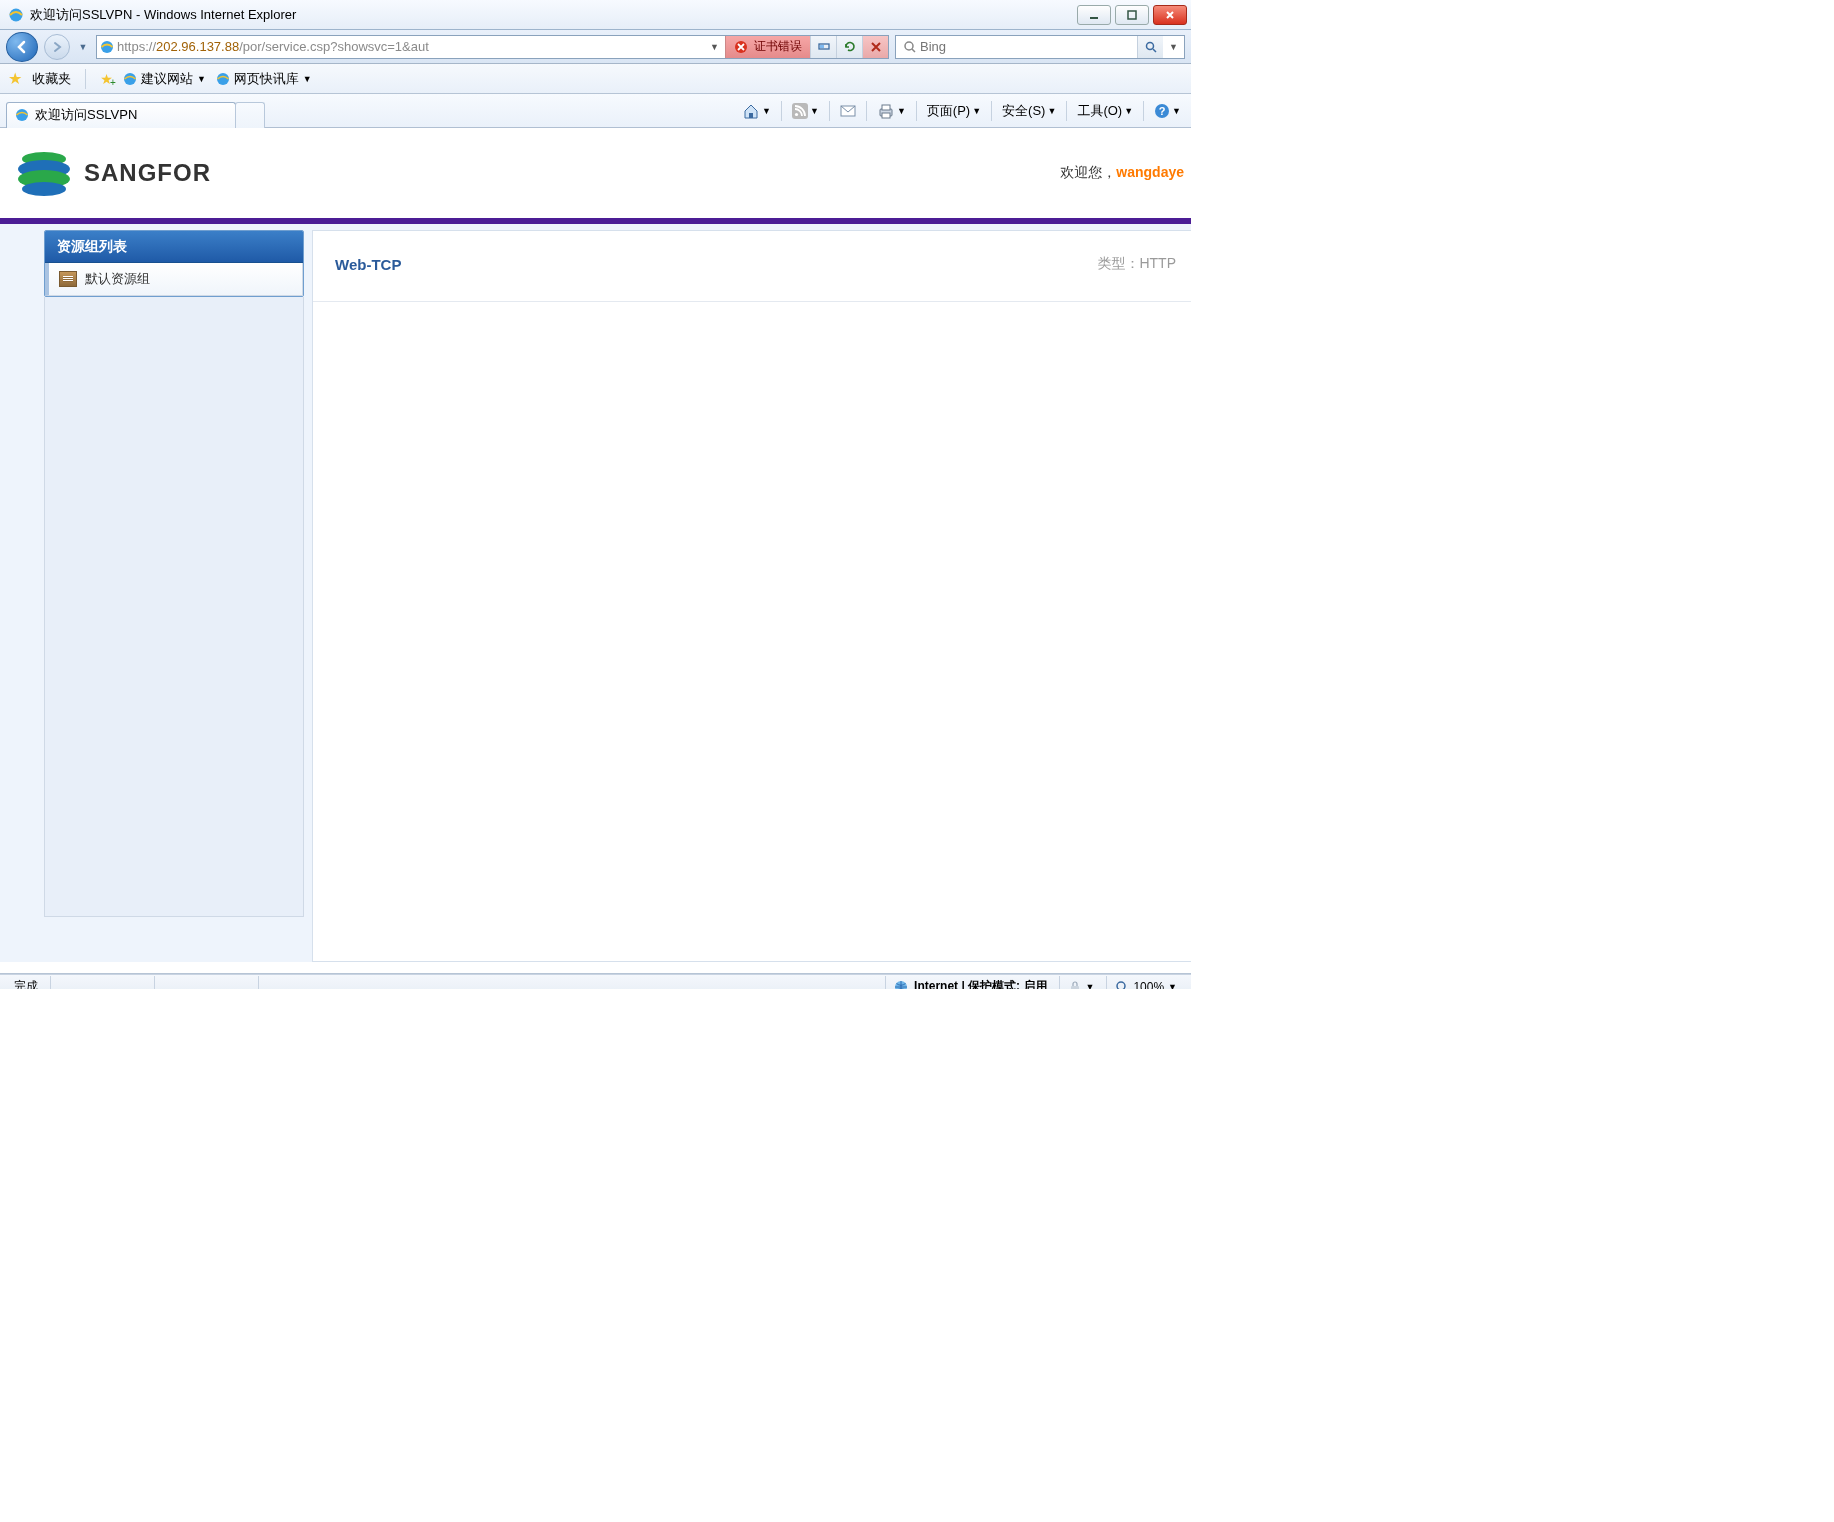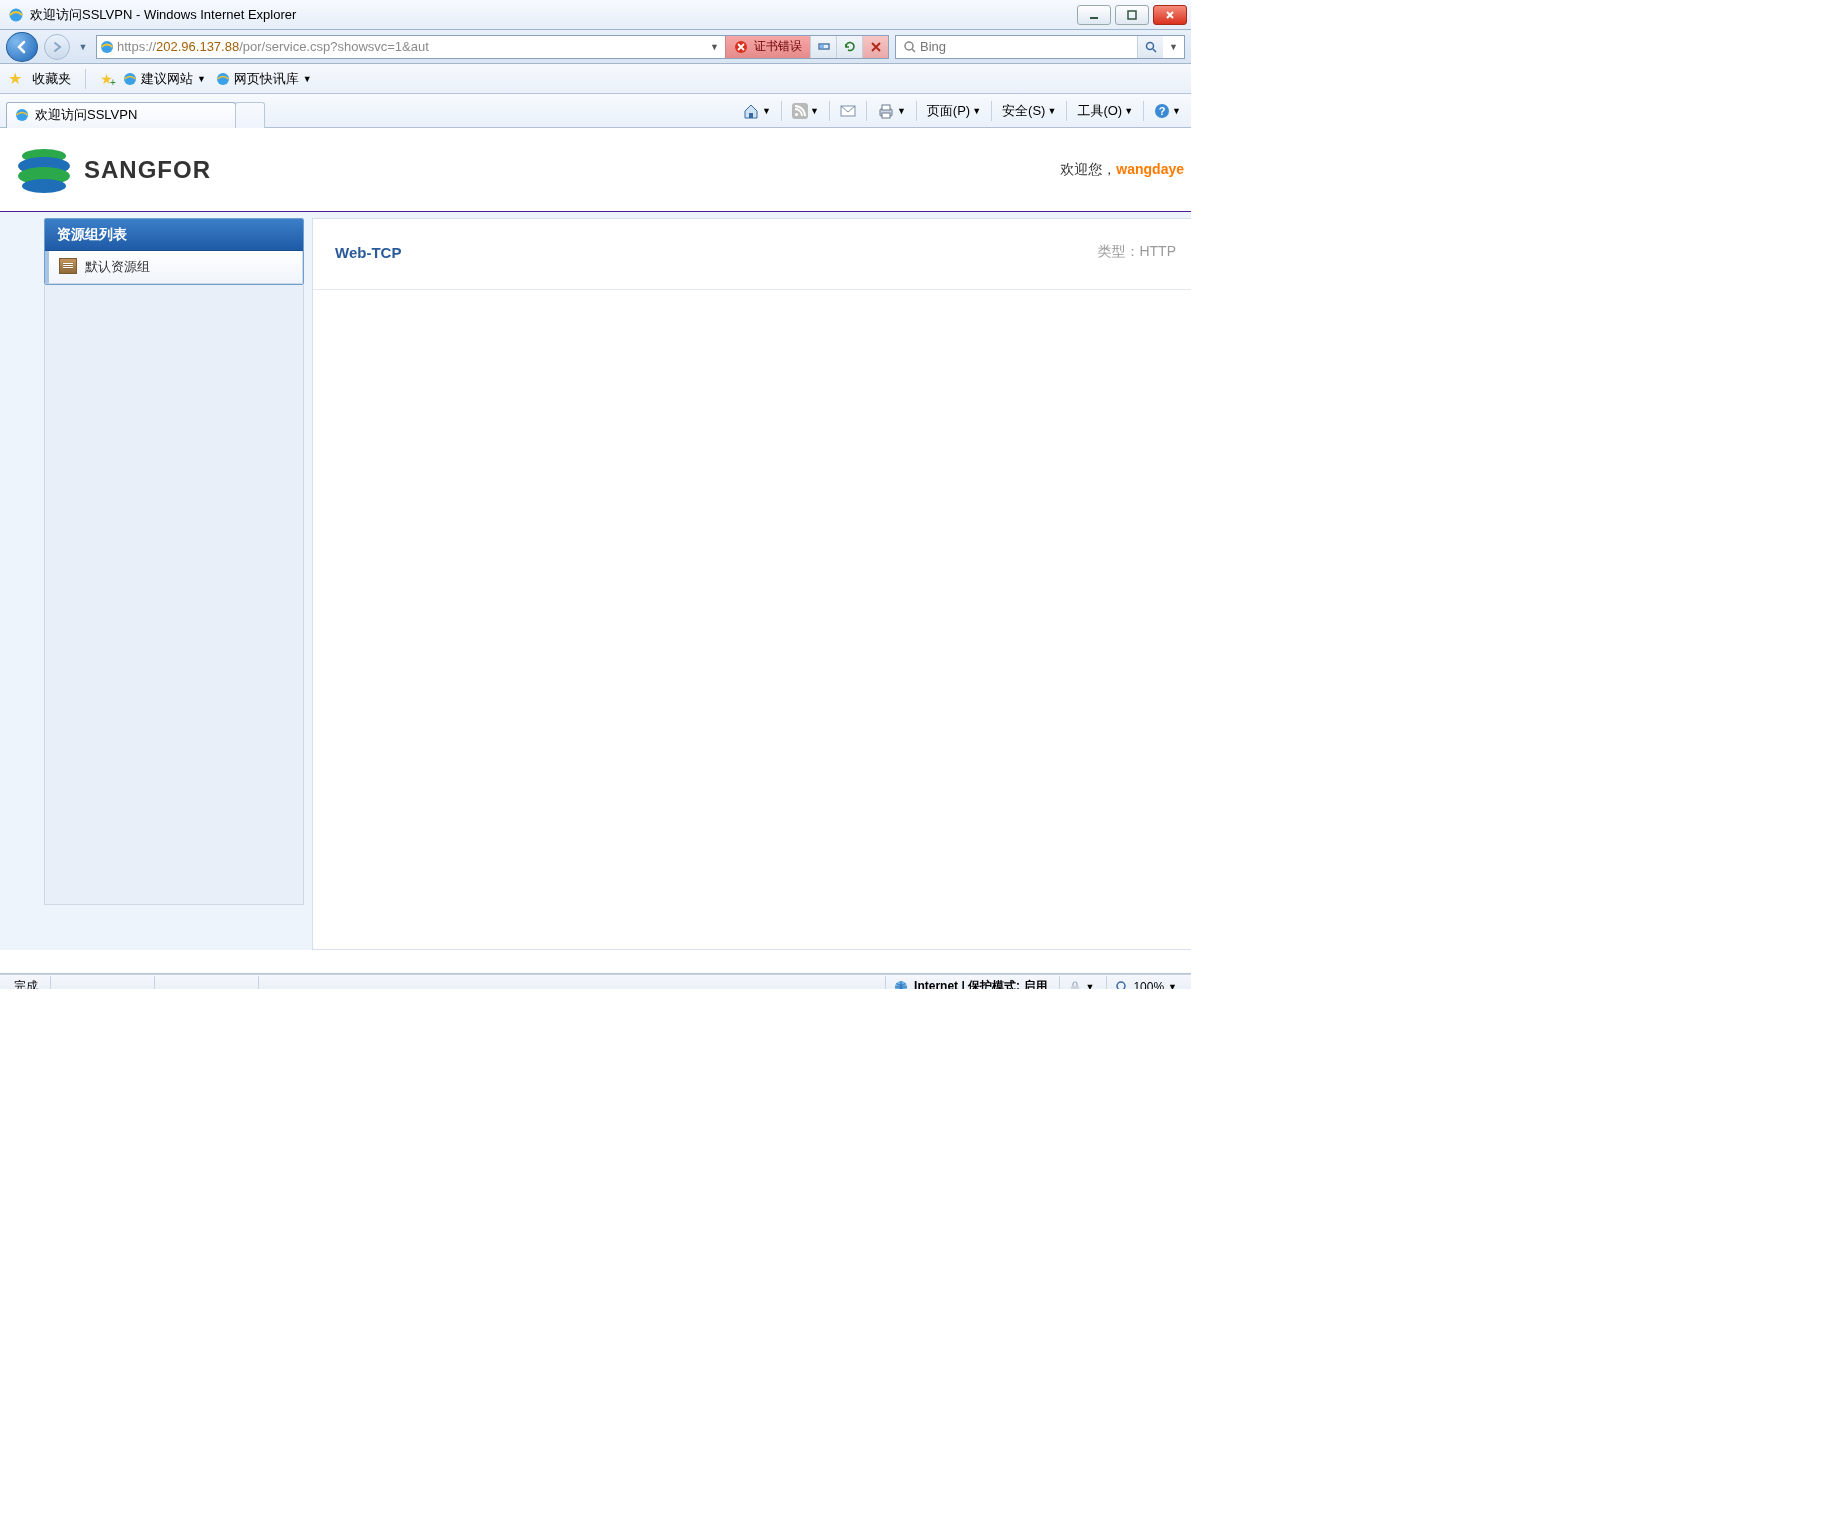--- a/index.html
+++ b/index.html
@@ -167,24 +167,24 @@
     border-bottom:1px solid #b6c4d5;
   }
   .hscroll-wrap { width:100%; height:100%; overflow-x:auto; overflow-y:hidden; }
 
   .page {
     width:1200px;
     height:826px;
   }
 
   .page-header {
-    height:84px;
+    height:96px;
     display:flex; align-items:center;
     padding:0 16px;
-    border-bottom:1px solid #4c1d95;
+    border-bottom:6px solid #4c1d95;
   }
   .logo-wrap { display:flex; align-items:center; gap:12px; }
   .logo-circle {
     width:56px; height:56px; position:relative;
   }
   .sangfor-text { font-size:24px; font-weight:bold; letter-spacing:1px; color:#333; }
   .page-header .spacer { flex:1; }
   .welcome { font-size:14px; color:#333; }
   .welcome .user { color:#ff7a00; font-weight:bold; }
 
@@ -202,21 +202,21 @@
     background:#fff;
   }
   .sidebar-title {
     height:32px;
     background:linear-gradient(#3b7fc8,#1f5aa7);
     color:#fff; font-size:14px; font-weight:bold;
     display:flex; align-items:center; padding:0 12px;
     border-bottom:1px solid #18508f;
   }
   .sidebar-item {
-    display:flex; gap:8px;
+    display:flex; align-items:center; gap:8px;
     padding:7px 10px;
     border:1px solid #cfd9e6; border-top:none;
     font-size:13px; color:#333;
     background:linear-gradient(#fff,#f5f8fc);
   }
   .sidebar-item.active {
     border-left:4px solid #a9c3e2;
     background:linear-gradient(#fff,#f0f5fb);
   }
   .sb-icon {

